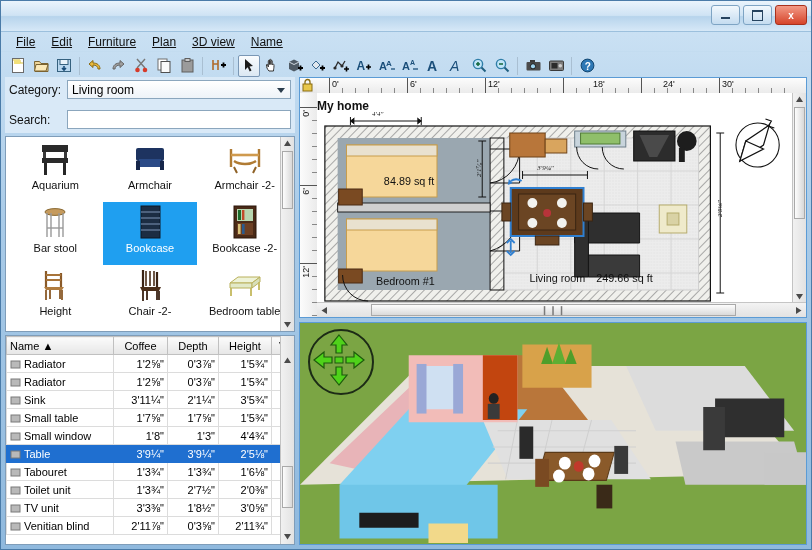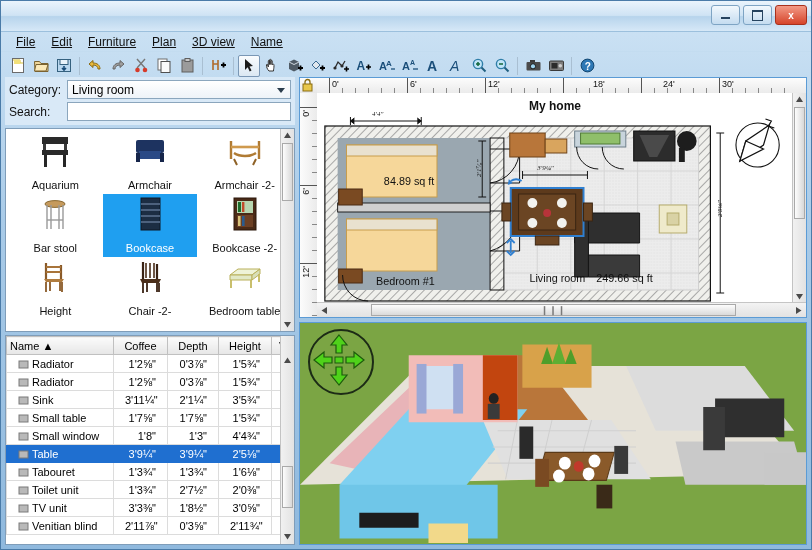--- a/index.html
+++ b/index.html
@@ -31,51 +31,51 @@
   .tb{width:22px;height:22px;display:flex;align-items:center;justify-content:center;
       border:1px solid transparent;border-radius:2px;box-sizing:border-box;}
   .tb.active{border:1px solid #7a97b5;background:linear-gradient(180deg,#fafcfe,#dbe8f3);}
   .tsep{width:1px;height:18px;background:#a9bfd2;margin:0 3px;}
   
   .body{position:absolute;left:4px;top:76px;right:4px;bottom:4px;display:flex;gap:4px;}
   .leftcol{width:290px;display:flex;flex-direction:column;gap:3px;}
   .rightcol{flex:1;display:flex;flex-direction:column;gap:4px;}
   
   .catbox{background:#d9e9f7;padding:3px 4px 4px 4px;}
-  .row{display:flex;align-items:center;margin-bottom:3px;}
+  .row{display:flex;align-items:center;margin-bottom:11px;}
   .row:last-child{margin-bottom:0;}
   .lbl{width:58px;font-size:12px;color:#111;}
   .combo{flex:1;height:19px;background:linear-gradient(180deg,#fff,#eef3f8);
          border:1px solid #8ba6bd;display:flex;align-items:center;
          padding:0 4px;font-size:12px;box-sizing:border-box;position:relative;}
   .combo .arr{position:absolute;right:5px;top:7px;width:0;height:0;
               border-left:4px solid transparent;border-right:4px solid transparent;
               border-top:5px solid #2b3d4d;}
   .tin{flex:1;height:19px;background:#fff;border:1px solid #8ba6bd;
        box-sizing:border-box;font-size:12px;padding:0 4px;}
   
   .catalog{flex:1;background:#fff;border:1px solid #7f9db9;position:relative;overflow:hidden;}
   .cgrid{display:grid;grid-template-columns:repeat(3,1fr);padding:2px 2px 0 2px;}
   .citem{height:63px;display:flex;flex-direction:column;align-items:center;
-         justify-content:space-between;padding-bottom:2px;box-sizing:border-box;}
+         justify-content:flex-start;padding-bottom:2px;box-sizing:border-box;}
   .citem.sel{background:#1f9ff0;}
   .citem.sel .cname{color:#fff;}
   .cicon{height:40px;display:flex;align-items:flex-end;justify-content:center;}
   .cname{font-size:11px;color:#111;line-height:13px;white-space:nowrap;}
   .vscroll{position:absolute;right:0;top:0;bottom:0;width:13px;
            background:linear-gradient(90deg,#f1f1f1,#e2e2e2);border-left:1px solid #c3c3c3;}
   .vthumb{position:absolute;left:1px;right:1px;height:56px;
           background:linear-gradient(90deg,#fdfdfd,#d8d8d8);border:1px solid #a9a9a9;}
   .sbar-a{position:absolute;left:2px;width:9px;height:9px;}
   
   .ftable{height:208px;background:#fff;border:1px solid #7f9db9;position:relative;overflow:hidden;}
   table{border-collapse:collapse;width:277px;table-layout:fixed;}
   th{background:linear-gradient(180deg,#fbfbfb,#e6e6e6);border:1px solid #c0c0c0;
      font-size:11px;font-weight:normal;height:17px;padding:0 3px;}
-  td{border:1px solid #dcdcdc;font-size:11px;height:17px;padding:0 11px;
+  td{border:1px solid #dcdcdc;font-size:11px;height:17px;padding:0 3px;
      white-space:nowrap;overflow:hidden;}
   tr.sel td{background:#1f6fd0;color:#fff;border-color:#1f6fd0;}
   .num{text-align:right;}
   .ck{display:inline-block;width:11px;height:11px;background:#fff;
       border:1px solid #8a8a8a;position:relative;vertical-align:-2px;}
   .ck:after{content:"";position:absolute;left:2px;top:1px;width:3px;height:6px;
             border:solid #15458f;border-width:0 2px 2px 0;transform:rotate(42deg);}
   .fi{display:inline-block;width:11px;height:11px;vertical-align:-2px;margin-right:3px;}
   
   .plan{height:239px;background:#fff;border:1px solid #5b9bd5;position:relative;overflow:hidden;}
@@ -88,21 +88,21 @@
            border-bottom:1px solid #9a9a9a;}
   .rtick{position:absolute;top:0;width:1px;height:15px;background:#555;}
   .rtick.m{height:5px;top:10px;background:#888;}
   .rlbl{position:absolute;top:1px;font-size:9px;color:#111;}
   .rtickV{position:absolute;left:0;height:1px;width:17px;background:#555;}
   .rtickV.m{width:5px;left:12px;background:#888;}
   .rlblV{position:absolute;left:1px;font-size:9px;color:#111;
          writing-mode:vertical-rl;transform:rotate(180deg);}
   .canvas{position:absolute;left:17px;top:15px;right:13px;bottom:14px;
           background:#fff;overflow:hidden;}
-  .planTitle{position:absolute;left:0;right:0;top:6px;text-align:center;
+  .planTitle{position:absolute;left:0;right:0;top:6px;text-align:left;
              font-size:12px;font-weight:bold;color:#111;}
   .hscroll{position:absolute;left:17px;right:0;bottom:0;height:14px;
            background:linear-gradient(180deg,#f3f3f3,#e2e2e2);border-top:1px solid #c5c5c5;}
   .hthumb{position:absolute;top:1px;bottom:1px;
           background:linear-gradient(180deg,#fdfdfd,#dadada);border:1px solid #a9a9a9;
           display:flex;align-items:center;justify-content:center;}
   .grip{font-size:9px;color:#7a7a7a;letter-spacing:1px;}
   
   .view3d{flex:1;border:1px solid #5b9bd5;position:relative;overflow:hidden;background:#6f9b3a;}
   .navwidget{position:absolute;left:8px;top:6px;width:62px;height:62px;

